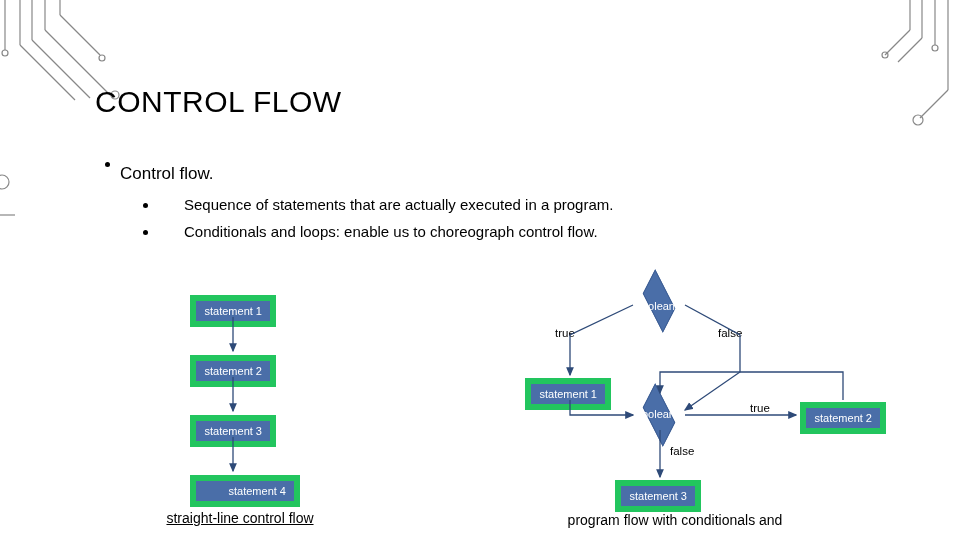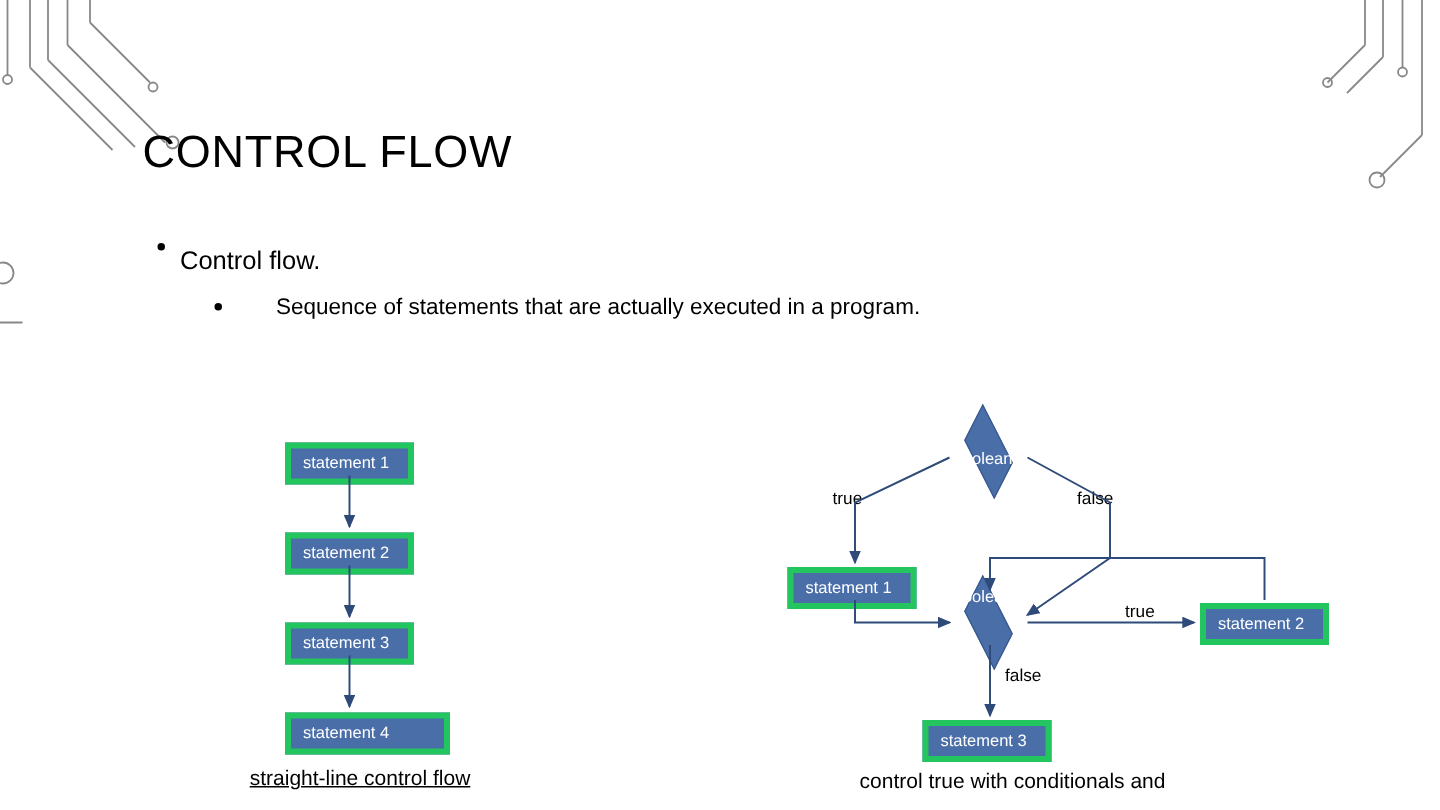--- a/index.html
+++ b/index.html
@@ -61,23 +61,23 @@
     position: absolute;
     left: 0;
     right: 0;
     top: 280px;
   }
   .box {
     position: absolute;
     background: #4a6ea8;
     color: #fff;
     font-size: 11px;
-    text-align: left;
+    text-align: right;
     padding: 4px 8px;
-    border: 4px solid #22c55e;
+    border: 6px solid #22c55e;
   }
   .diamond {
     position: absolute;
     width: 80px;
     height: 36px;
     transform: rotate(45deg) skew(18deg, 18deg);
     background: #4a6ea8;
     border: 1px solid #3a5a90;
   }
   .diamond-label {
@@ -144,20 +144,24 @@
 
 <div class="content">
   <h1 class="title">CONTROL FLOW</h1>
   <div class="bullet-l1">
     <span class="dot"></span>
     <span>Control flow.</span>
   </div>
   <div class="bullet-l2">
     <span class="dot"></span>
     <span>Sequence of statements that are actually executed in a program.</span>
+  </div>
+  <div class="bullet-l2">
+    <span class="dot"></span>
+    <span>Conditionals and loops: enable us to choreograph control flow.</span>
   </div>
 </div>
 
 <div class="diagrams">
 
   <div class="box" style="left:190px; top:15px; width:86px;">statement 1</div>
   <div class="box" style="left:190px; top:75px; width:86px;">statement 2</div>
   <div class="box" style="left:190px; top:135px; width:86px;">statement 3</div>
   <div class="box" style="left:190px; top:195px; width:110px;">statement 4</div>
   <svg class="flow" style="left:190px; top:15px;" width="86" height="200">
@@ -176,21 +180,21 @@
 
   <div class="diamond" style="left:638px; top:8px; width:42px; height:26px;"></div>
   <div class="diamond-label" style="left:620px; top:20px;">boolean 1</div>
 
   <div class="edge-label" style="left:555px; top:47px;">true</div>
   <div class="edge-label" style="left:718px; top:47px;">false</div>
 
   <div class="box" style="left:525px; top:98px; width:86px;">statement 1</div>
 
   <div class="diamond" style="left:638px; top:122px; width:42px; height:26px;"></div>
-  <div class="diamond-label" style="left:620px; top:112px;">boolean 2</div>
+  <div class="diamond-label" style="left:620px; top:128px;">boolean 2</div>
 
   <div class="edge-label" style="left:750px; top:122px;">true</div>
   <div class="box" style="left:800px; top:122px; width:86px;">statement 2</div>
 
   <div class="edge-label" style="left:670px; top:165px;">false</div>
 
   <div class="box" style="left:615px; top:200px; width:86px;">statement 3</div>
 
   <svg class="flow" style="left:500px; top:0;" width="400" height="230">
     <defs>
@@ -207,14 +211,14 @@
       <path d="M70,120 L70,135 L133,135" marker-end="url(#ah2)"></path>
 
       <path d="M185,135 L296,135" marker-end="url(#ah2)"></path>
 
       <path d="M343,120 L343,92 L160,92 L160,113" marker-end="url(#ah2)"></path>
 
       <path d="M160,150 L160,197" marker-end="url(#ah2)"></path>
     </g>
   </svg>
 
-  <div class="caption" style="left:525px; top:232px; width:300px;">control true with conditionals and</div>
+  <div class="caption" style="left:525px; top:232px; width:300px;">program flow with conditionals and</div>
 </div>
 
 </body></html>

